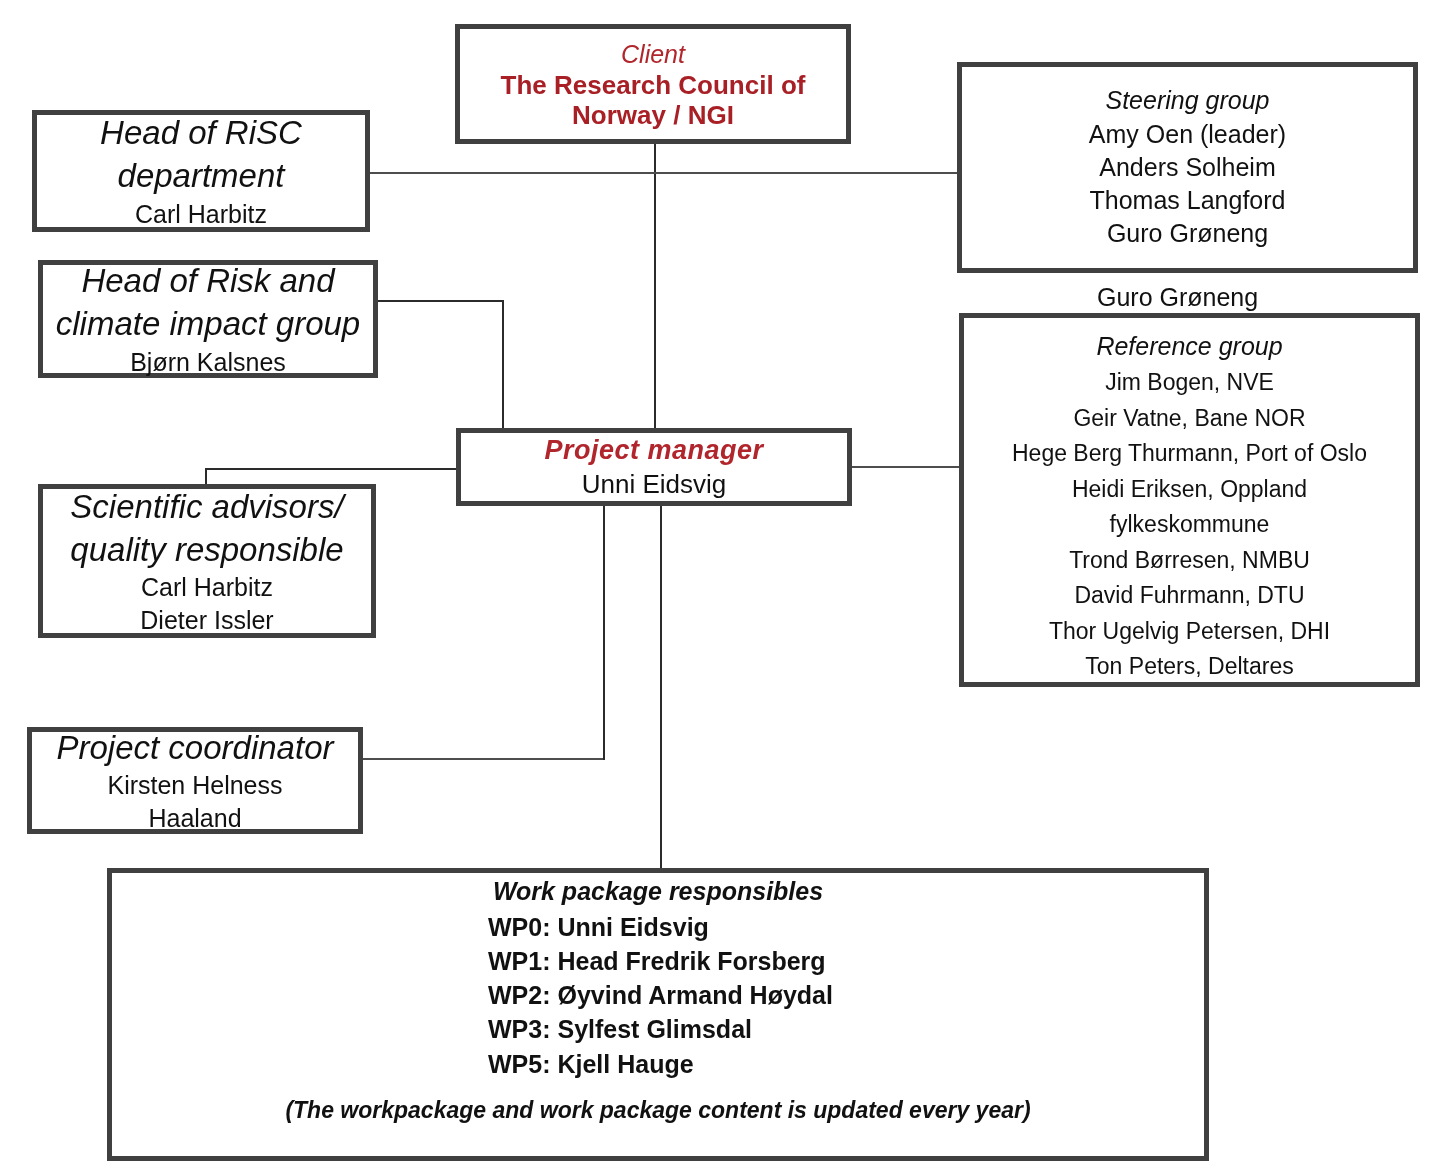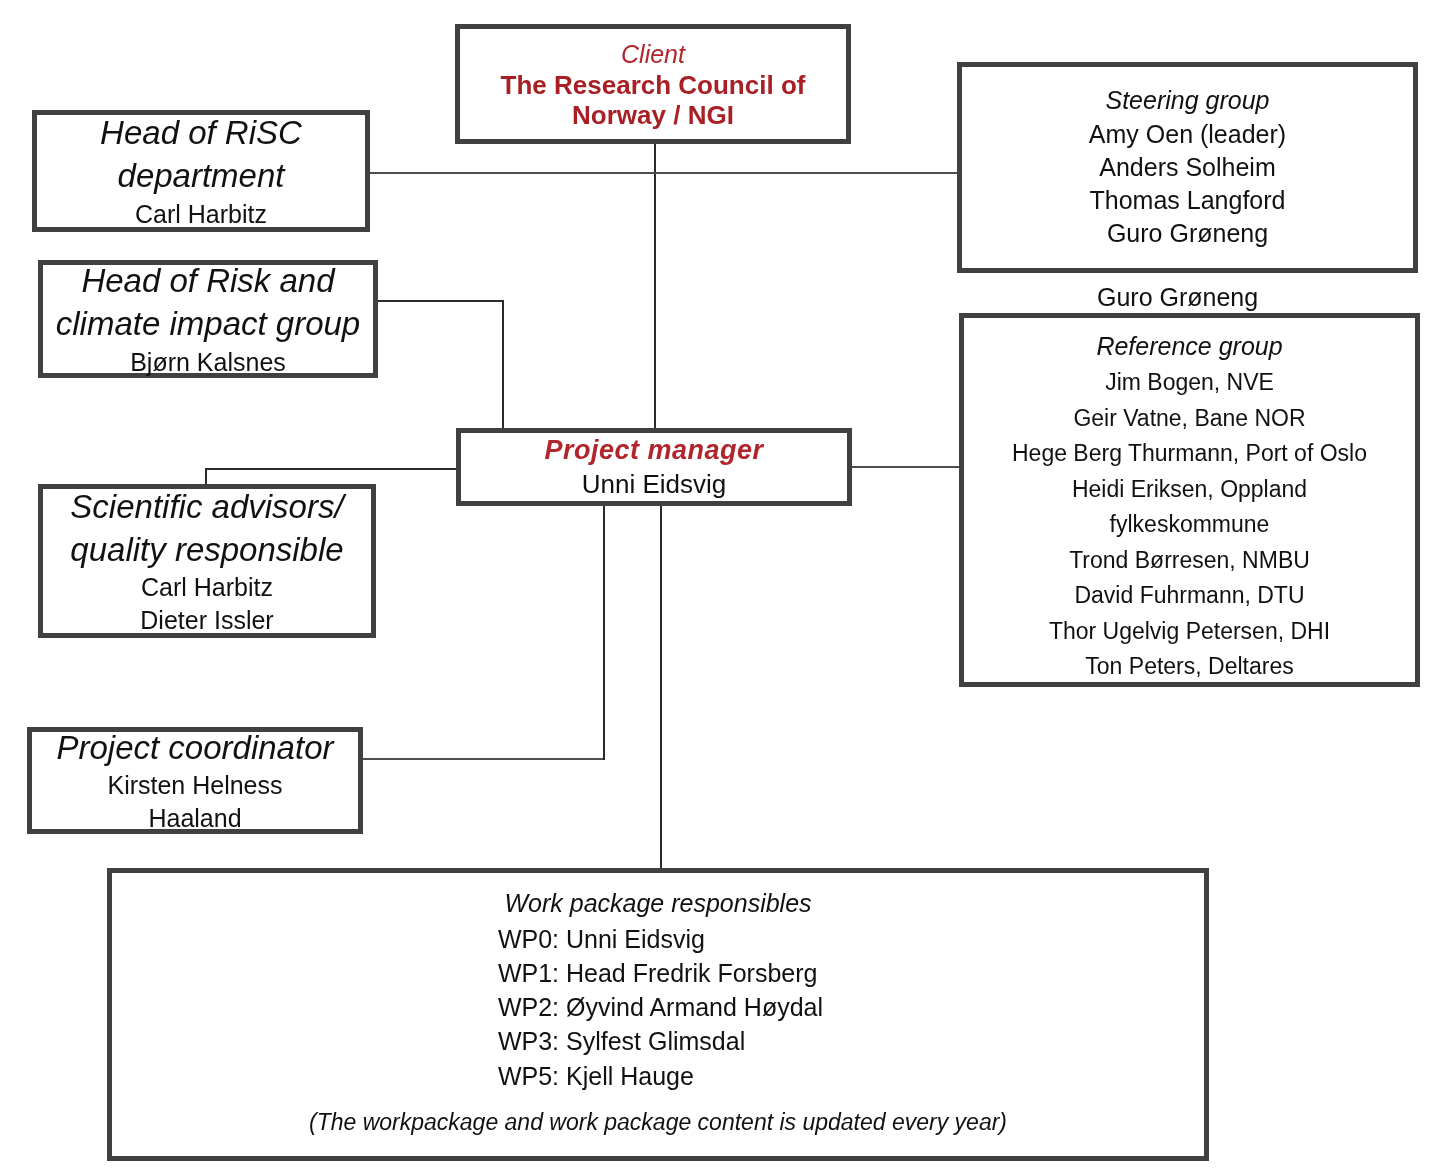--- a/index.html
+++ b/index.html
@@ -81,21 +81,21 @@
   #steering-box { left: 957px; top: 62px;  width: 461px; height: 211px; }
   #steering-box .line, #steering-box .title { font-size: 25px; line-height: 1.33; }
 
   #reference-box { left: 959px; top: 313px; width: 461px; height: 374px;
                    justify-content: space-between; padding-top: 12px; }
   #reference-box .title { font-size: 25px; }
   #reference-box .line  { font-size: 23px; line-height: 1.34; }
 
   #wp-box {
     left: 107px; top: 868px; width: 1102px; height: 293px;
-    justify-content: flex-start; padding-top: 14px;
+    justify-content: flex-start; padding-top: 2px; font-weight: bold;
   }
   #wp-box .title { font-size: 25px; margin-bottom: 2px; }
   #wp-box .wp-list {
     display: flex;
     flex-direction: column;
     align-items: flex-start;
     margin-left: 5px;
   }
   #wp-box .wp-item { font-size: 25px; line-height: 1.37; white-space: nowrap; }
   #wp-box .note { font-style: italic; font-size: 23px; margin-top: 16px; white-space: nowrap; }

